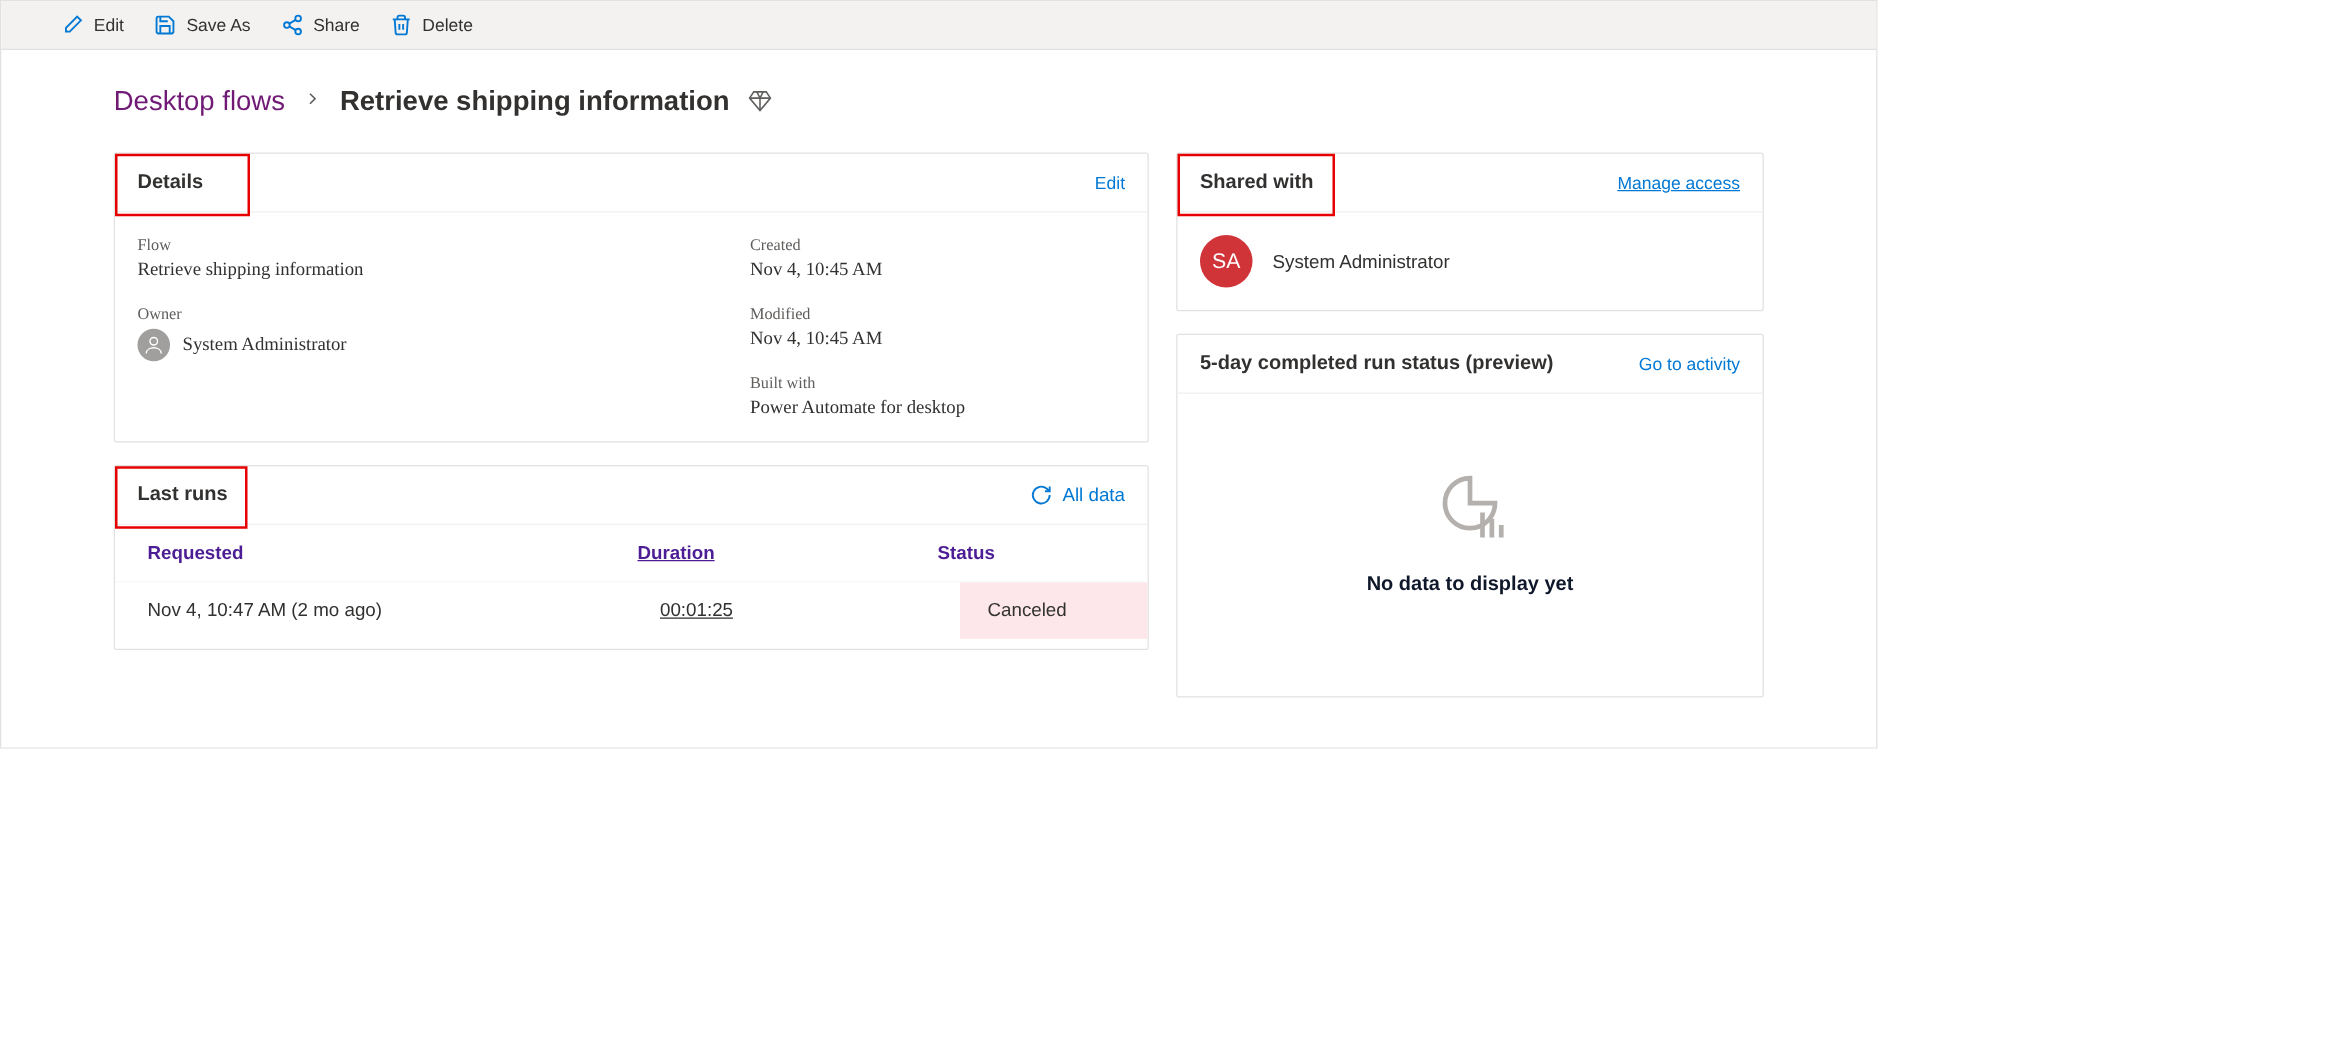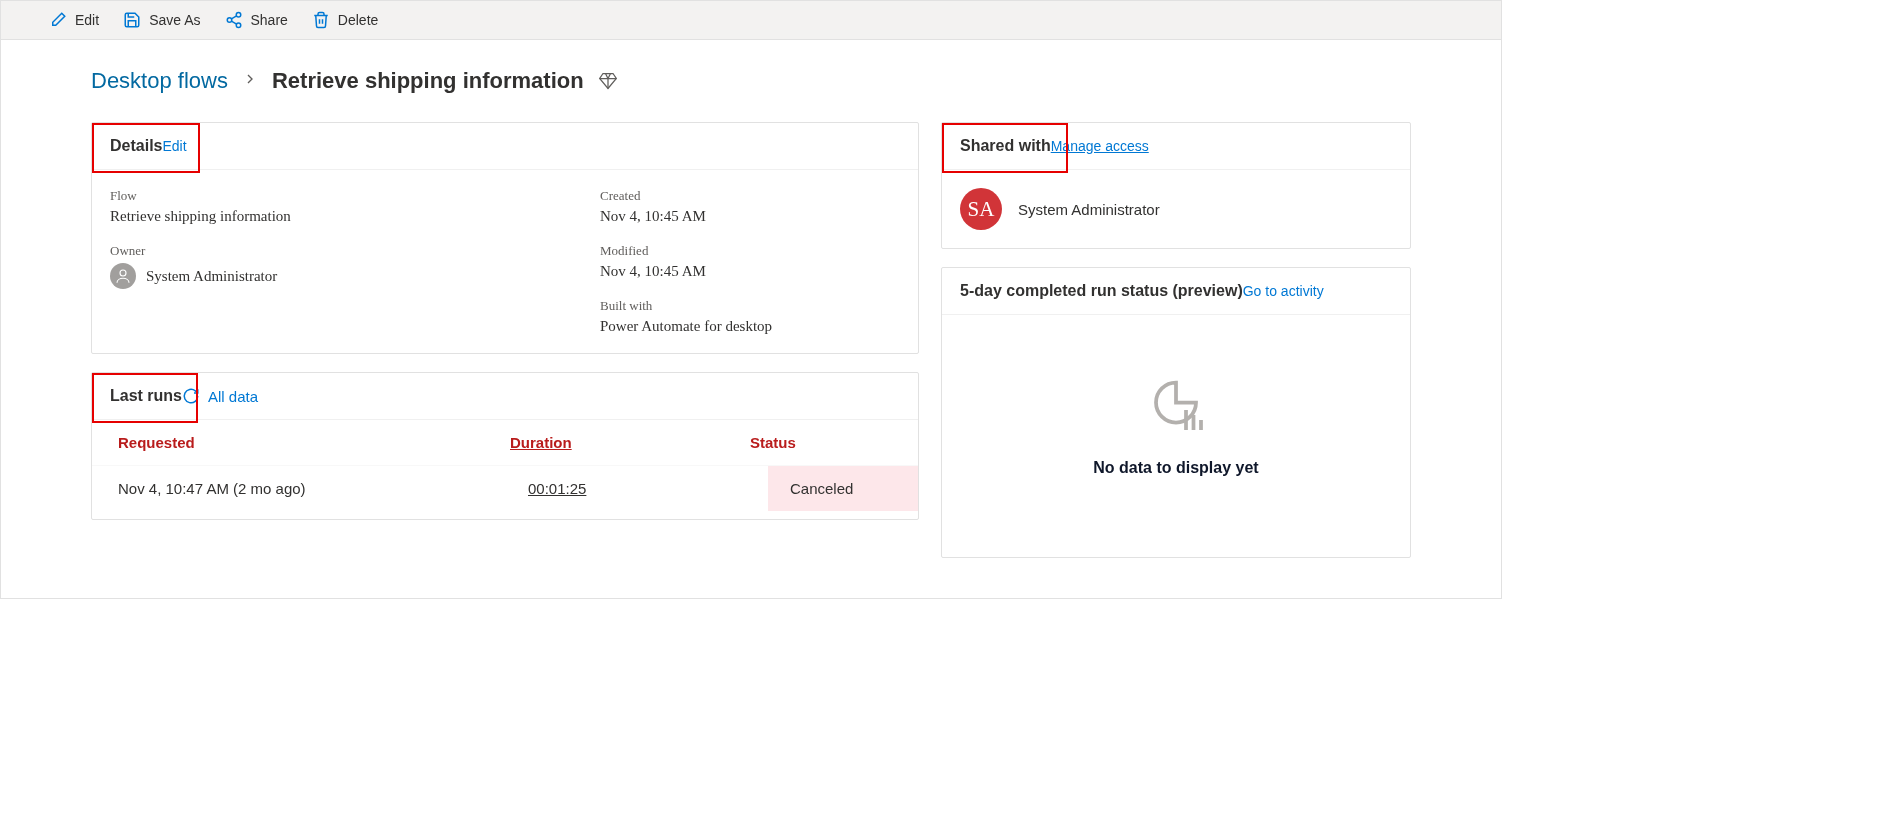--- a/index.html
+++ b/index.html
@@ -45,21 +45,21 @@
       padding: 28px 90px 40px 90px;
     }
     .breadcrumb {
       display: flex;
       align-items: center;
       gap: 14px;
       margin-bottom: 28px;
     }
     .breadcrumb-link {
       font-size: 22px;
-      color: #0369a1;
+      color: #701a75;
       cursor: pointer;
     }
     .breadcrumb-sep {
       font-size: 18px;
       color: #605e5c;
     }
     .breadcrumb-current {
       font-size: 22px;
       font-weight: 600;
       color: #323130;
@@ -90,20 +90,21 @@
       gap: 18px;
     }
     .card {
       border: 1px solid #e1e1e1;
       border-radius: 2px;
       background: #ffffff;
     }
     .card-header {
       display: flex;
       align-items: center;
+      justify-content: space-between;
       padding: 14px 18px;
       border-bottom: 1px solid #f0f0f0;
     }
     .card-title {
       font-size: 16px;
       font-weight: 600;
       color: #323130;
     }
     .card-link {
       color: #0078d4;
@@ -171,21 +172,21 @@
       display: flex;
       align-items: center;
       justify-content: center;
       color: white;
     }
     .runs-header-row {
       display: flex;
       padding: 14px 18px 14px 26px;
       font-size: 15px;
       font-weight: 600;
-      color: #b91c1c;
+      color: #4c1d95;
     }
     .runs-col-requested { flex: 1; }
     .runs-col-duration { width: 240px; text-decoration: underline; }
     .runs-col-status { width: 150px; }
     .runs-data-row {
       display: flex;
       align-items: stretch;
       padding: 0 0 0 26px;
       font-size: 15px;
       color: #323130;
@@ -211,23 +212,22 @@
     }
     .avatar-red {
       width: 42px;
       height: 42px;
       border-radius: 50%;
       background: #d13438;
       display: flex;
       align-items: center;
       justify-content: center;
       color: white;
-      font-size: 21px;
+      font-size: 17px;
       font-weight: 400;
-      font-family: Liberation Serif, serif;
     }
     .shared-name {
       font-size: 15px;
       color: #323130;
     }
     .refresh-icon {
       width: 18px;
       height: 18px;
       color: #0078d4;
       display: inline-flex;

